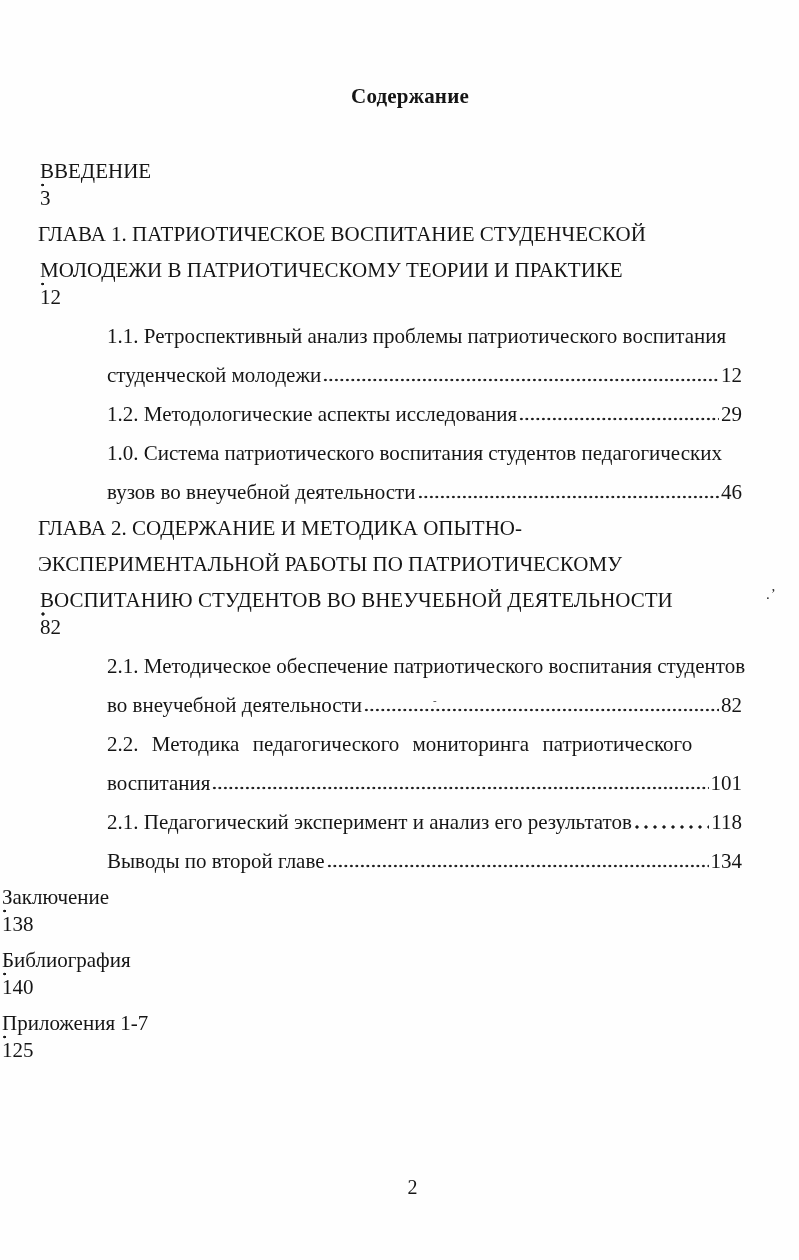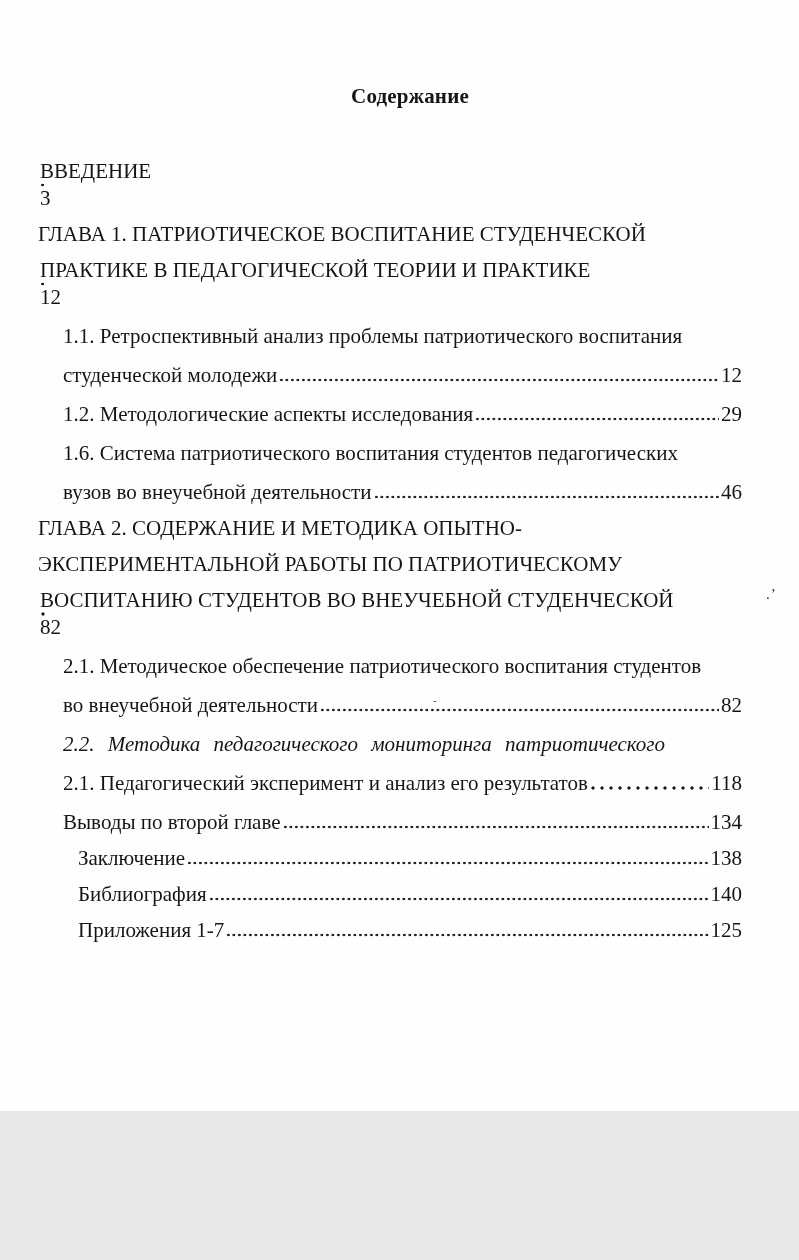--- a/index.html
+++ b/index.html
@@ -1,18 +1,18 @@
 <!DOCTYPE html>
 <html><head>
 <meta charset="utf-8">
 <style>
   html,body{margin:0;padding:0;background:#e8e8e8;}
   .page{
     position:relative;
-    width:799px;height:1111px;
+    width:799px;height:1260px;
     margin:0 auto;
     background:#fefefe;
     font-family:"Liberation Serif","DejaVu Serif",serif;
     color:#151515;
     overflow:hidden;
   }
   .content{padding:0 57px 0 0;}
   .doc-title{
     margin:84px 0 52px 78px;
     text-align:center;
@@ -21,25 +21,25 @@
     line-height:24px;
     letter-spacing:.2px;
   }
   .row{
     display:flex;
     align-items:baseline;
     line-height:23px;
     font-size:21px;
     margin-bottom:13px;
   }
-  .ind-a{padding-left:78px;}
+  .ind-a{flex-direction:column;}
   .ind-b{padding-left:38px;flex-direction:column;}
-  .ind-c{padding-left:63px;margin-top:16px;}
+  .ind-c{padding-left:107px;margin-top:16px;}
   .label{white-space:nowrap;}
-  .just .label{word-spacing:8px;font-style:italic;}
+  .just .label{word-spacing:8px;}
   .leader{
     flex:1 1 auto;
     min-width:6px;
     height:4px;
     margin:0 2px;
     background-image:radial-gradient(circle at 2.5px 2px,#1d1d1d 1.15px,rgba(0,0,0,0) 1.6px);
     background-size:5.5px 4px;
     background-repeat:repeat-x;
     background-position:left bottom;
   }
@@ -72,21 +72,21 @@
       <span class="label">ВВЕДЕНИЕ</span>
       <span class="leader"></span>
       <span class="pagenum">3</span>
     </div>
 
     <div class="row ind-b">
       <span class="label">ГЛАВА 1. ПАТРИОТИЧЕСКОЕ ВОСПИТАНИЕ СТУДЕНЧЕСКОЙ</span>
     </div>
 
     <div class="row ind-b">
-      <span class="label">ПРАКТИКЕ В ПЕДАГОГИЧЕСКОЙ ТЕОРИИ И ПРАКТИКЕ</span>
+      <span class="label">МОЛОДЕЖИ В ПАТРИОТИЧЕСКОМУ ТЕОРИИ И ПРАКТИКЕ</span>
       <span class="leader"></span>
       <span class="pagenum">12</span>
     </div>
 
     <div class="row ind-c">
       <span class="label">1.1. Ретроспективный анализ проблемы патриотического воспитания</span>
     </div>
 
     <div class="row ind-c">
       <span class="label">студенческой молодежи</span>
@@ -94,58 +94,63 @@
       <span class="pagenum">12</span>
     </div>
 
     <div class="row ind-c">
       <span class="label">1.2. Методологические аспекты исследования</span>
       <span class="leader"></span>
       <span class="pagenum">29</span>
     </div>
 
     <div class="row ind-c">
-      <span class="label">1.6. Система патриотического воспитания студентов педагогических</span>
+      <span class="label">1.0. Система патриотического воспитания студентов педагогических</span>
     </div>
 
     <div class="row ind-c">
       <span class="label">вузов во внеучебной деятельности</span>
       <span class="leader"></span>
       <span class="pagenum">46</span>
     </div>
 
 
     <div class="row ind-b">
       <span class="label">ГЛАВА 2. СОДЕРЖАНИЕ И МЕТОДИКА ОПЫТНО-</span>
     </div>
 
     <div class="row ind-b">
       <span class="label">ЭКСПЕРИМЕНТАЛЬНОЙ РАБОТЫ ПО ПАТРИОТИЧЕСКОМУ</span>
     </div>
 
     <div class="row ind-b">
-      <span class="label">ВОСПИТАНИЮ СТУДЕНТОВ ВО ВНЕУЧЕБНОЙ СТУДЕНЧЕСКОЙ</span>
+      <span class="label">ВОСПИТАНИЮ СТУДЕНТОВ ВО ВНЕУЧЕБНОЙ ДЕЯТЕЛЬНОСТИ</span>
       <span class="leader sparse"></span>
       <span class="pagenum">82</span>
     </div>
 
     <div class="row ind-c">
       <span class="label">2.1. Методическое обеспечение патриотического воспитания студентов</span>
     </div>
 
     <div class="row ind-c">
       <span class="label">во внеучебной деятельности</span>
       <span class="leader"></span>
       <span class="pagenum">82</span>
     </div>
 
     <div class="row ind-c just">
       <span class="label">2.2. Методика педагогического мониторинга патриотического</span>
     </div>
 
+    <div class="row ind-c">
+      <span class="label">воспитания</span>
+      <span class="leader"></span>
+      <span class="pagenum">101</span>
+    </div>
 
     <div class="row ind-c">
       <span class="label">2.1. Педагогический эксперимент и анализ его результатов</span>
       <span class="leader sparse"></span>
       <span class="pagenum">118</span>
     </div>
 
     <div class="row ind-c">
       <span class="label">Выводы по второй главе</span>
       <span class="leader"></span>

